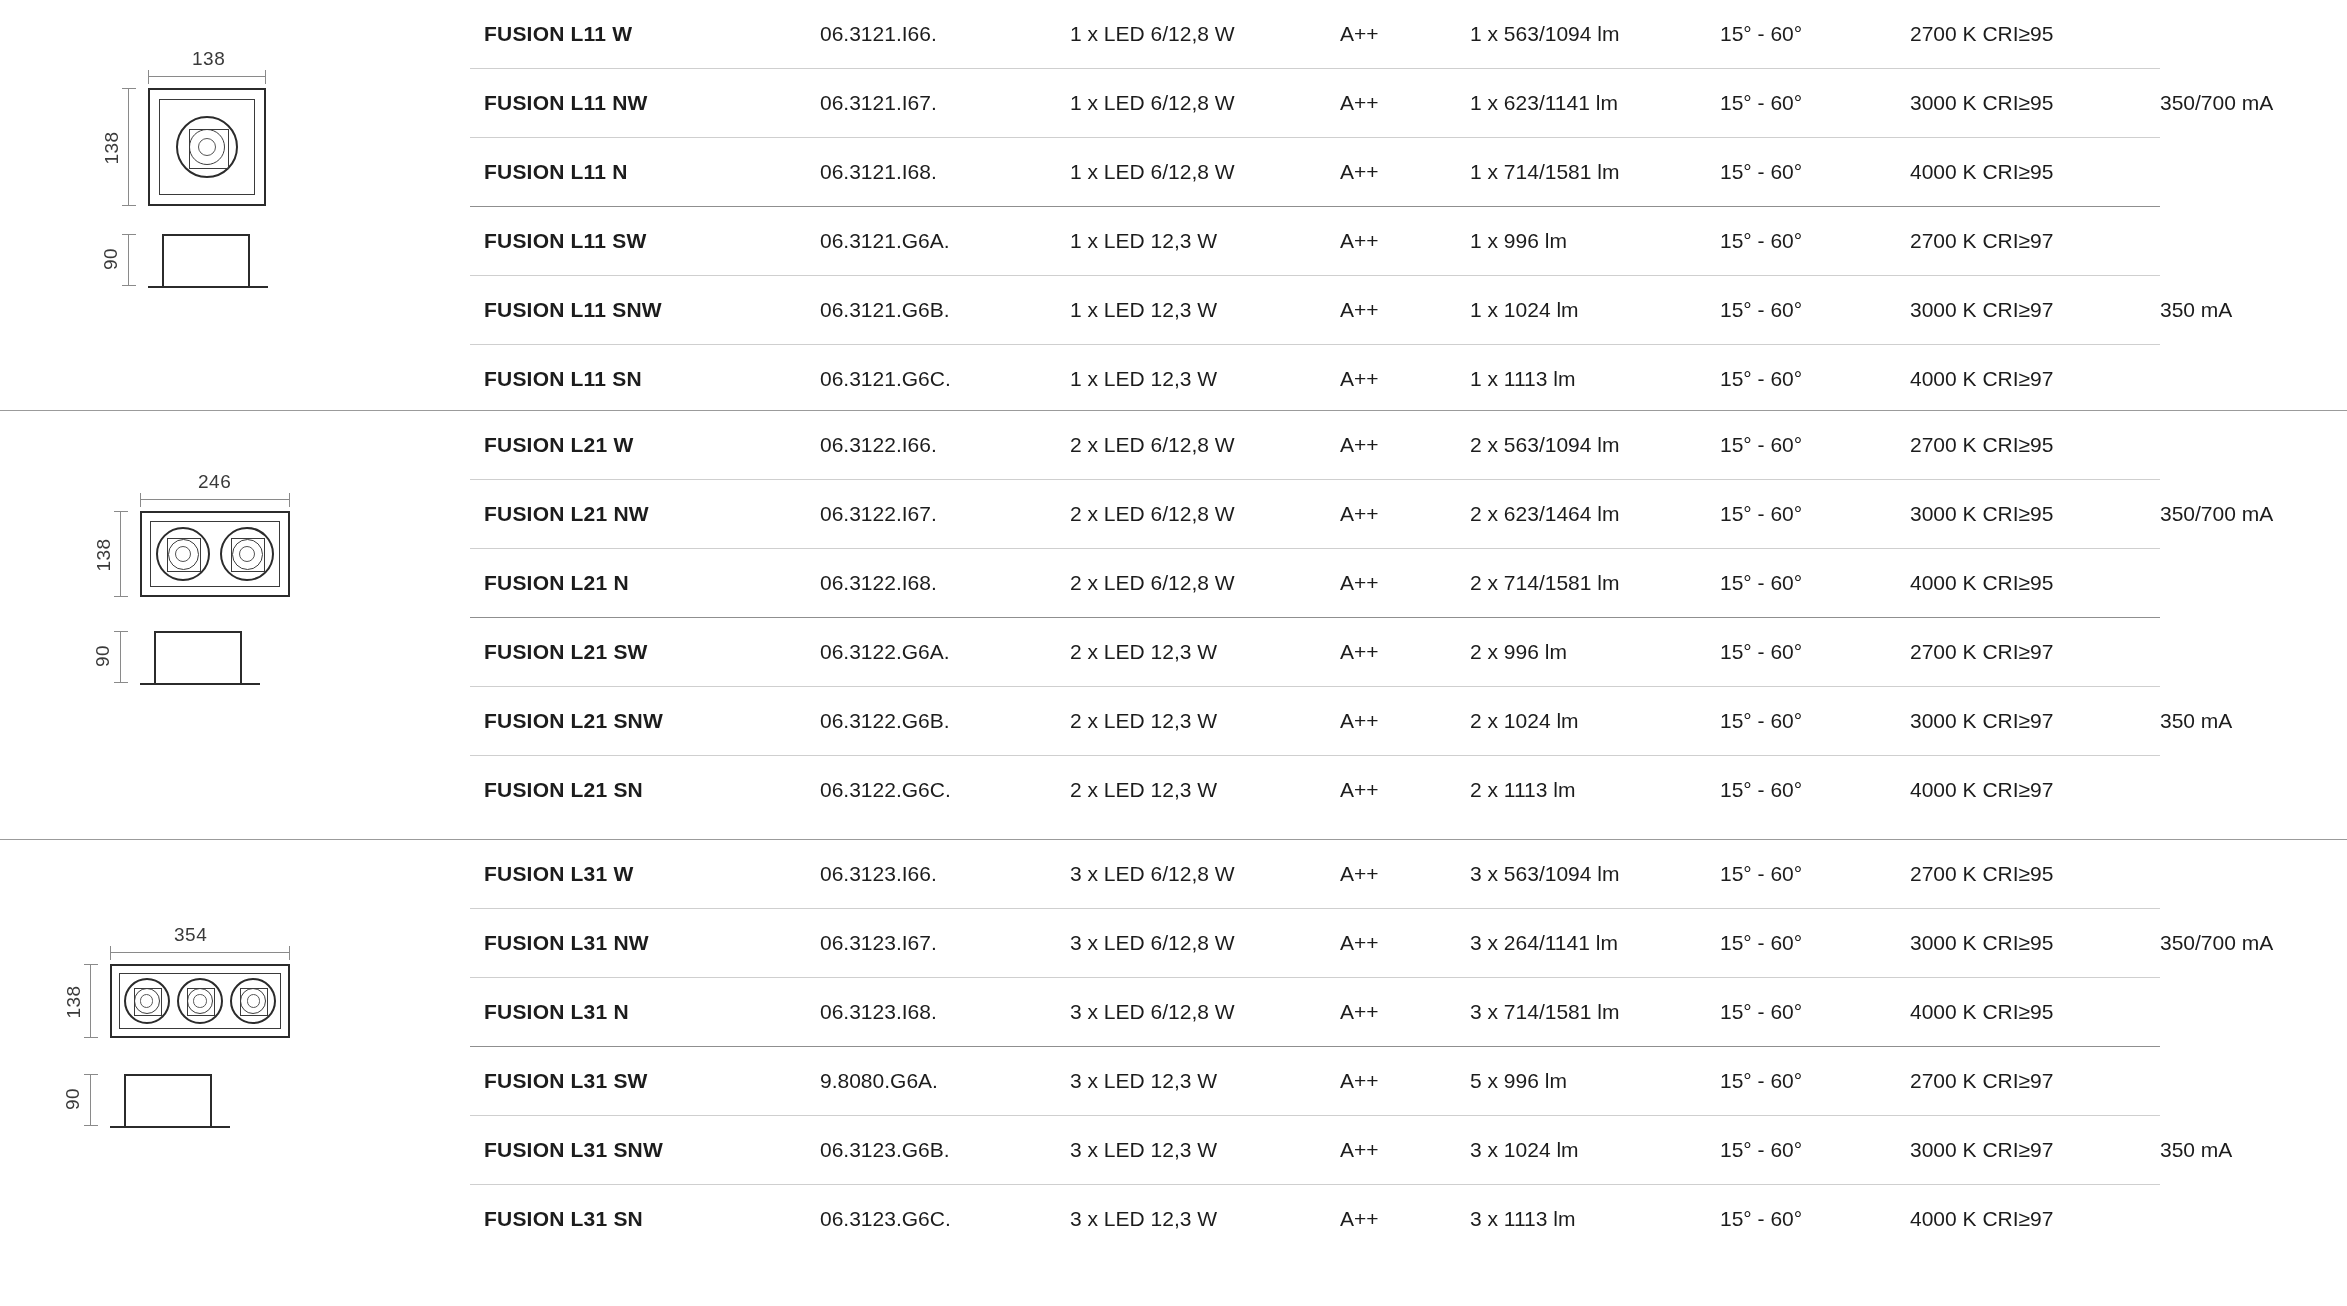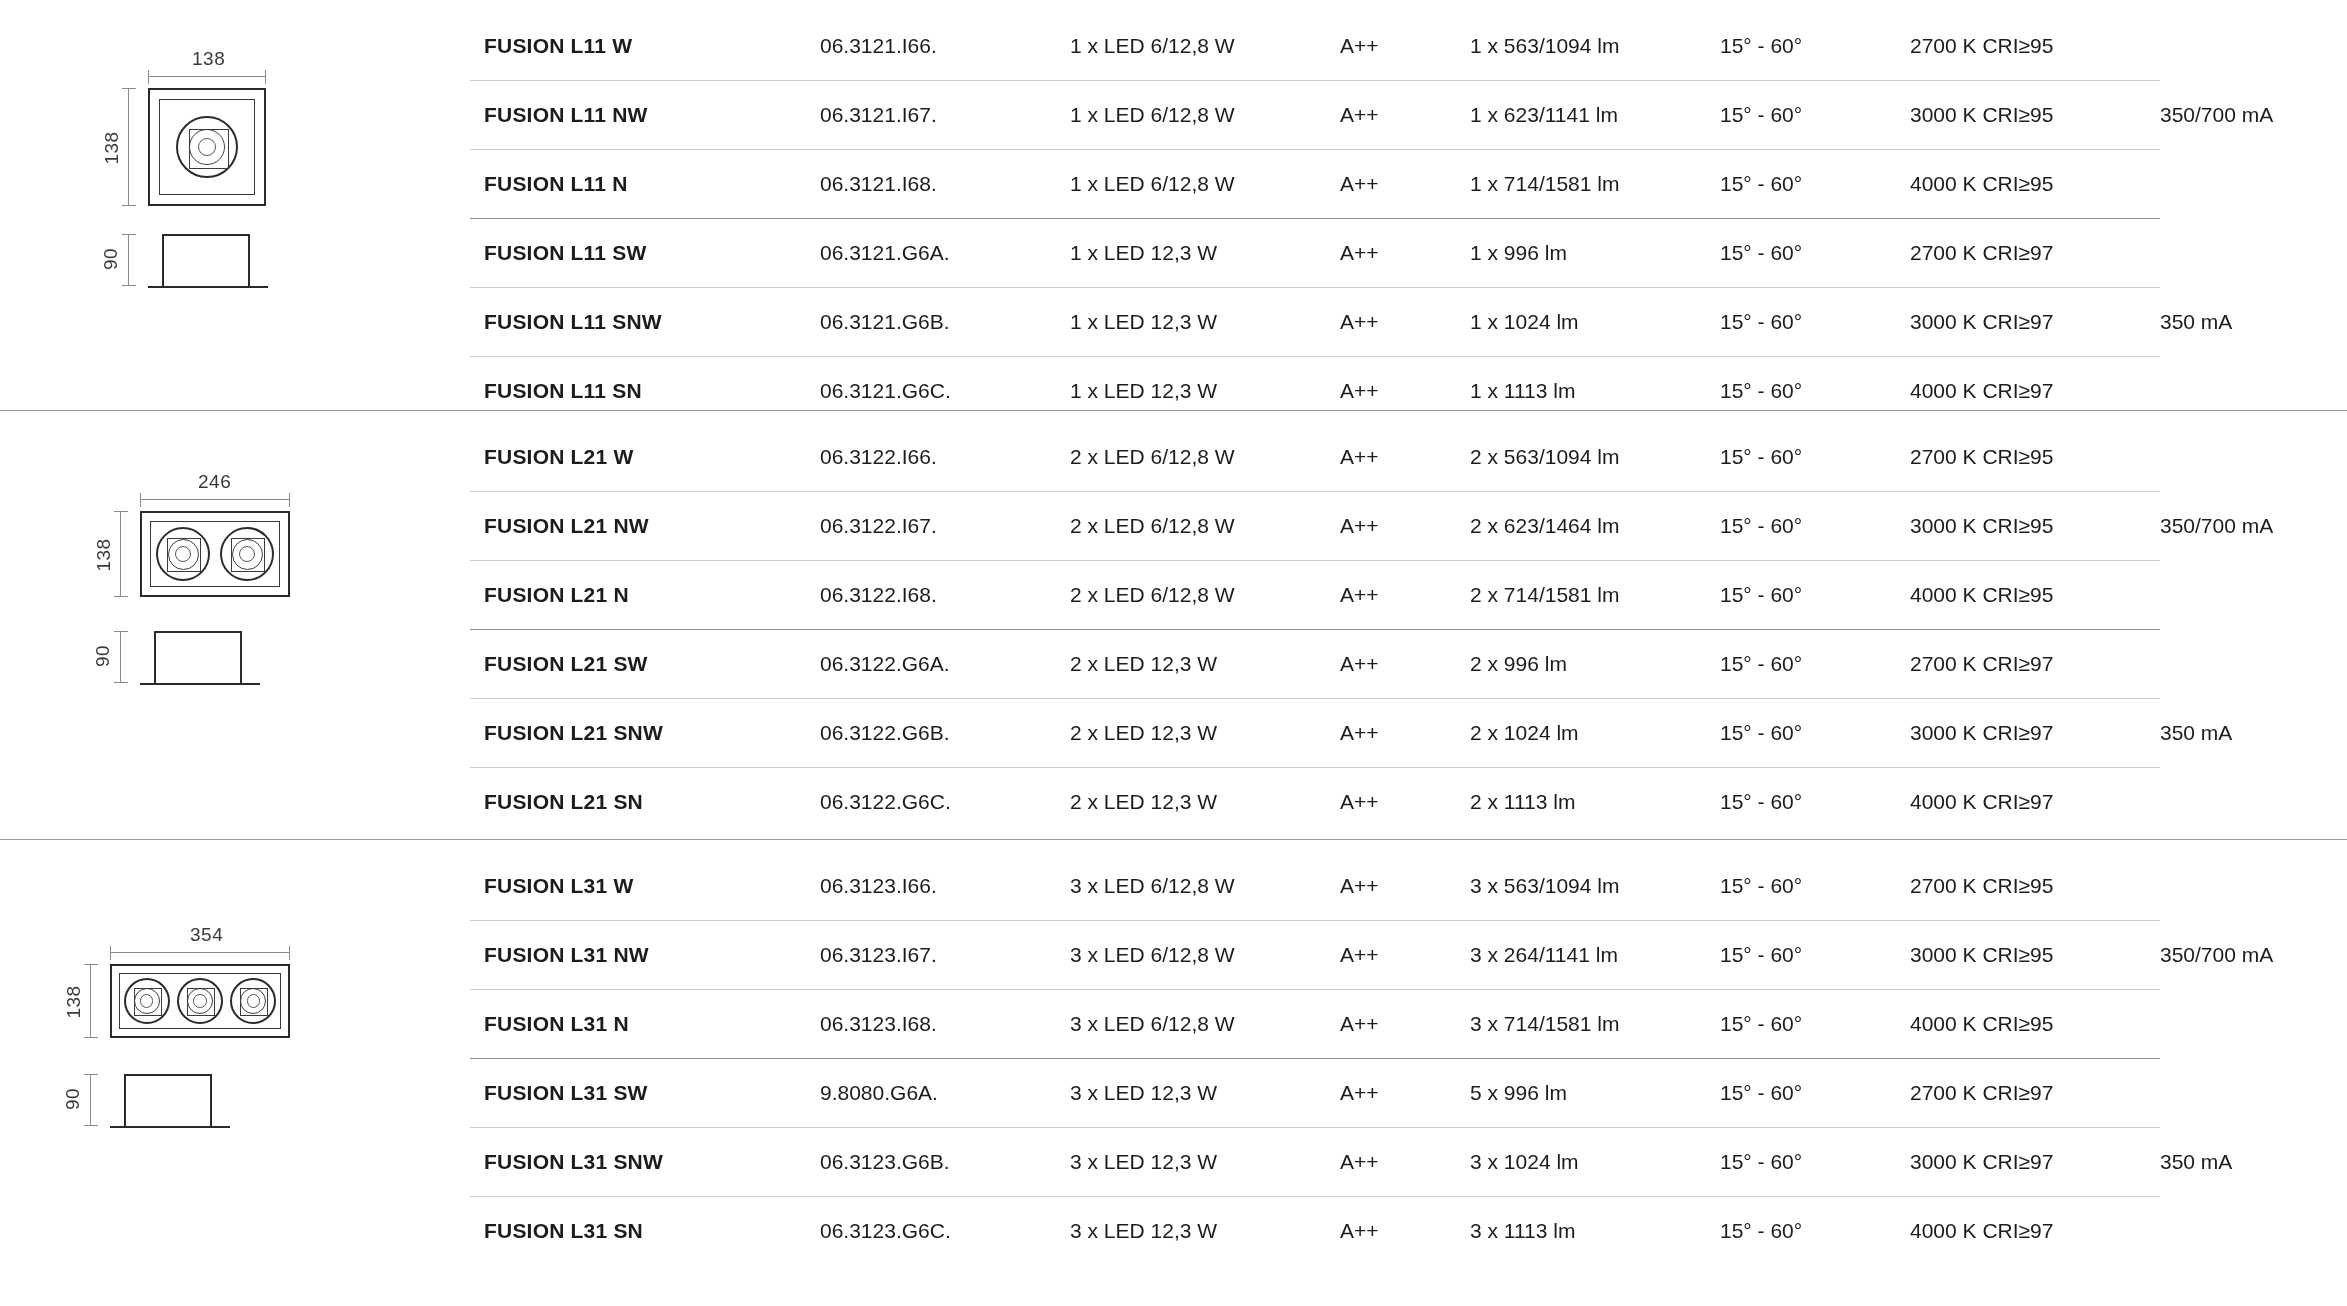--- a/index.html
+++ b/index.html
@@ -152,21 +152,21 @@
   .sect-flange {
     position: absolute;
     height: 2px;
     background: #2b2b2b;
   }
 
   
   .table-col {
     flex: 1 1 auto;
     min-width: 0;
-    padding-top: 12px;
+    padding-top: 0;
   }
   table.specs {
     width: 100%;
     border-collapse: collapse;
     table-layout: fixed;
   }
   table.specs td {
     padding: 0;
     vertical-align: middle;
     font-size: 21px;
@@ -413,21 +413,21 @@
           </tr>
         </tbody>
       </table>
     </div>
   </div>
 
   <div class="group" style="height:428px;">
     <div class="drawing-col">
       <div class="drawing-wrap">
         <div class="dim-h" style="left:110px; top:112px; width:180px;"></div>
-        <div class="dim-label" style="left:190px; top:84px;">354</div>
+        <div class="dim-label" style="left:174px; top:84px;">354</div>
 
         <div class="fixture" style="left:110px; top:124px; width:180px; height:74px;">
           <div class="fixture-inner" style="left:7px; top:7px; right:7px; bottom:7px;">
             <div class="gimbal" style="width:46px; height:46px;">
               <div class="gimbal-square" style="width:28px;height:28px;left:8px;top:8px;"></div>
             </div>
             <div class="gimbal" style="width:46px; height:46px;">
               <div class="gimbal-square" style="width:28px;height:28px;left:8px;top:8px;"></div>
             </div>
             <div class="gimbal" style="width:46px; height:46px;">

